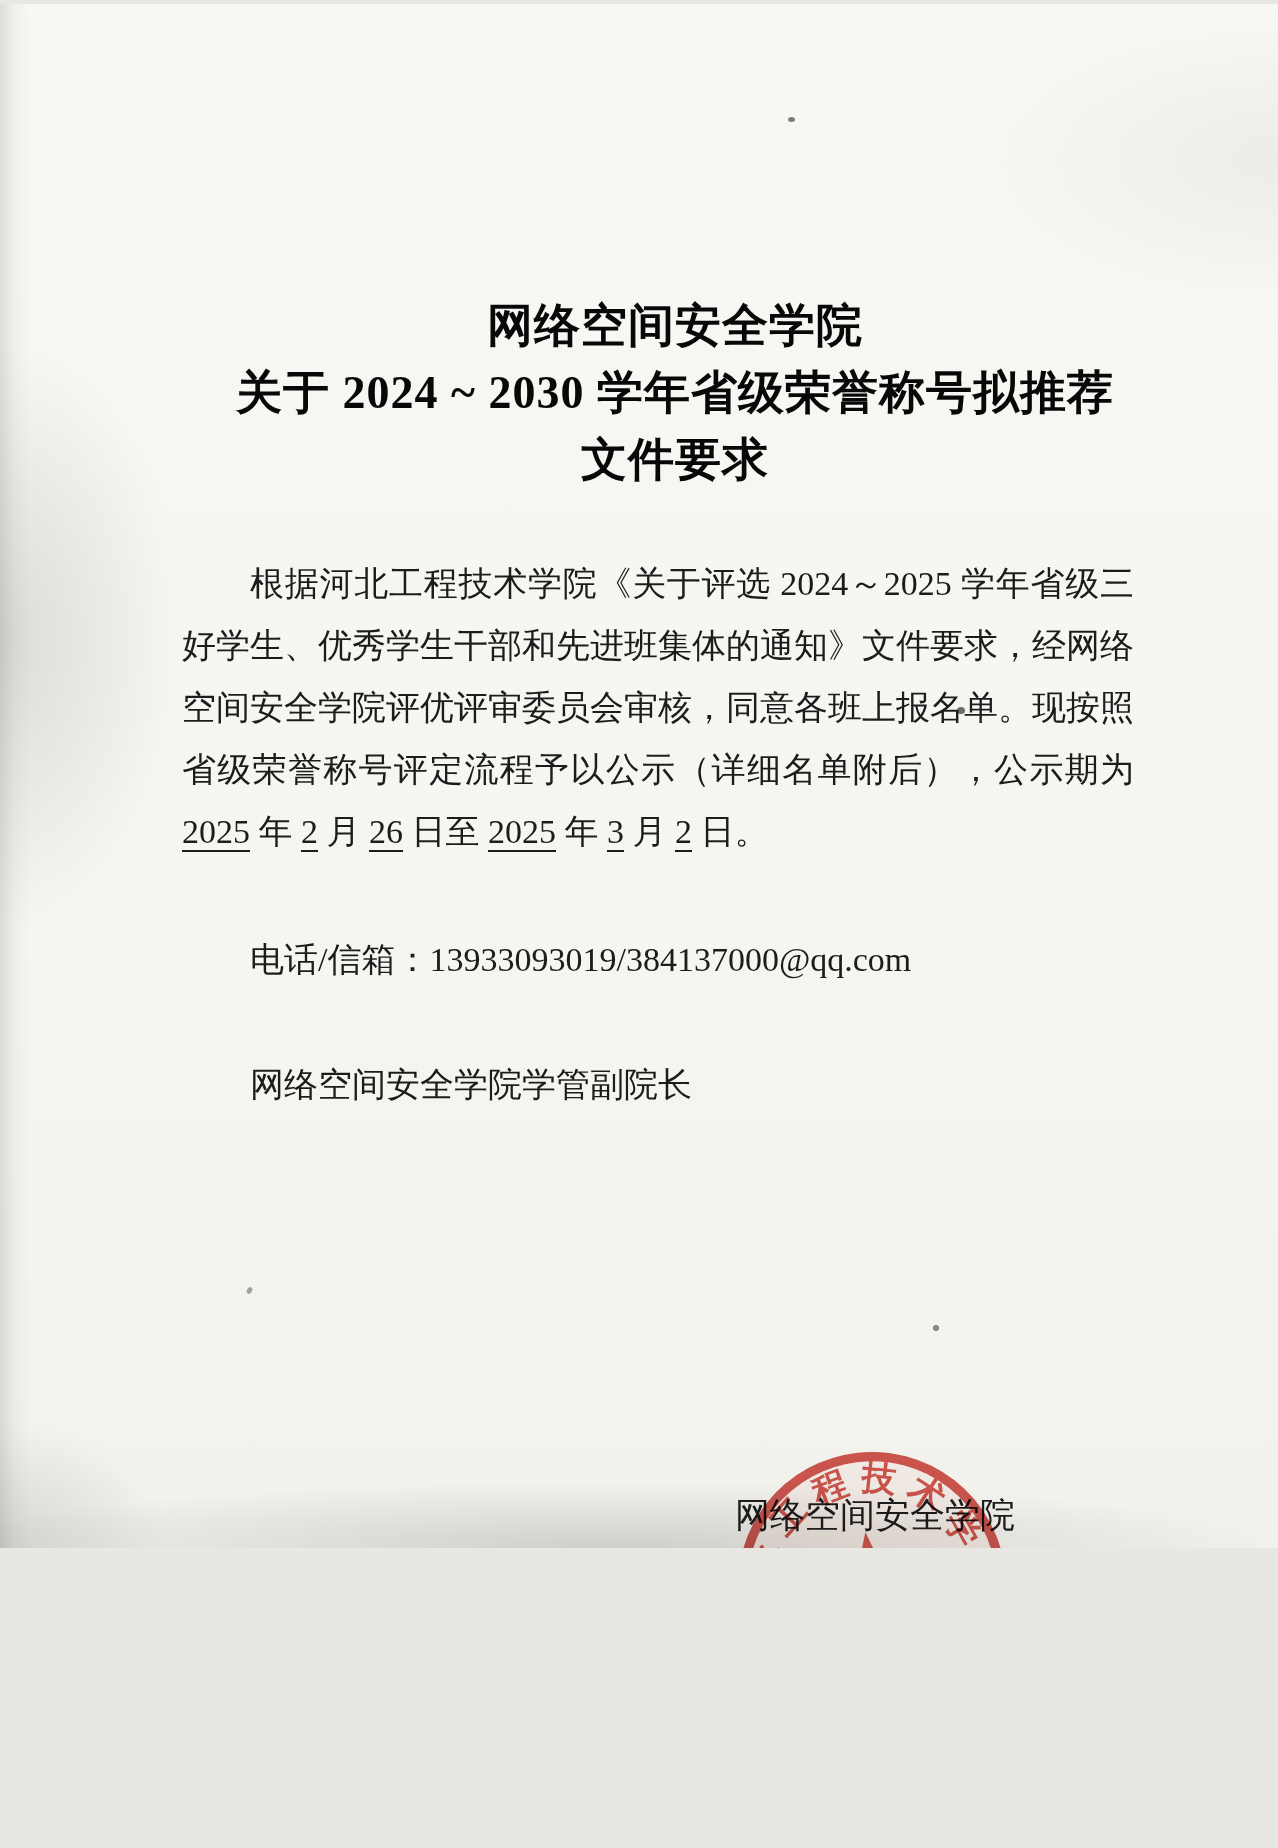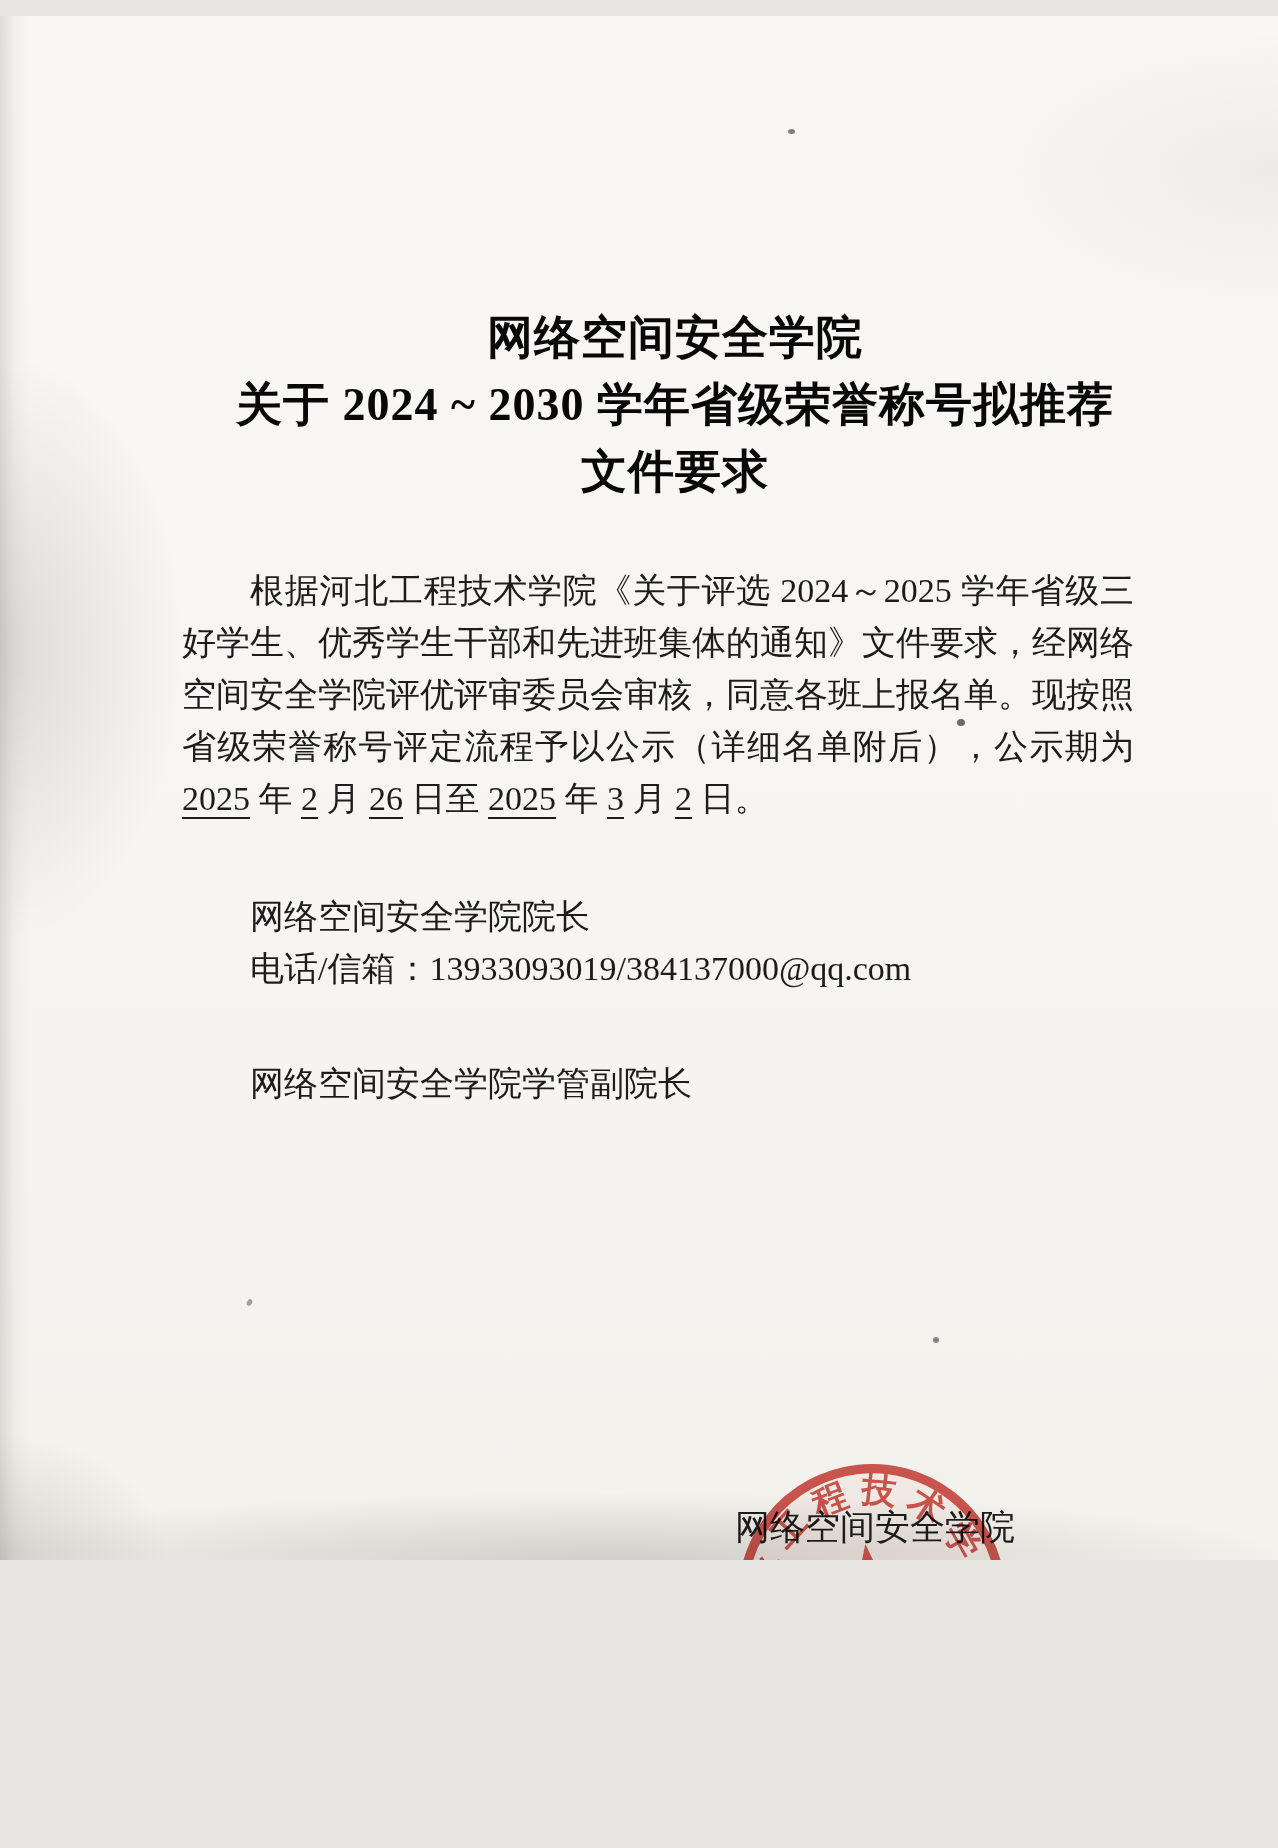--- a/index.html
+++ b/index.html
@@ -1,38 +1,38 @@
 <!DOCTYPE html>
 <html><head>
 <meta charset="utf-8">
 <style>
   html,body{margin:0;padding:0;background:#e8e7e3;}
   .page{
     position:relative;
     width:1278px;height:1544px;
-    margin:16px auto;
+    margin:4px auto;
     overflow:hidden;
     font-family:"Liberation Serif","DejaVu Serif",serif;
     color:#1c1c1c;
     background:
       radial-gradient(ellipse 260px 420px at 0% 41%, rgba(110,110,104,0.20), transparent 70%),
       radial-gradient(ellipse 240px 180px at 0% 100%, rgba(110,110,104,0.22), transparent 70%),
       radial-gradient(ellipse 420px 200px at 100% 10%, rgba(140,138,130,0.10), transparent 70%),
       radial-gradient(ellipse 900px 90px at 48% 100%, rgba(120,118,110,0.28), transparent 75%),
       linear-gradient(90deg, rgba(100,100,95,0.18) 0px, rgba(100,100,95,0.05) 14px, rgba(0,0,0,0) 30px),
       linear-gradient(#f8f7f3 0%, #f6f5f1 60%, #f2f1ec 100%);
   }
   .title-block{
     position:absolute; top:288px; left:190px; width:970px;
     text-align:center; font-weight:700; color:#080808;
     font-size:46px; line-height:67px; letter-spacing:1px;
   }
   .doc-body{
     position:absolute; top:549px; left:182px; width:952px;
-    font-size:34px; line-height:52px; text-align:justify;
+    font-size:34px; line-height:62px; text-align:justify;
   }
   .para{margin:0; text-indent:2em;}
   .para .u{text-decoration:underline; text-underline-offset:7px; text-decoration-thickness:2px;}
   .contact{margin:0;}
   .contact-1{margin-top:66px;}
   .contact-2{margin-top:63px;}
   .contact p{margin:0; text-indent:2em;}
   .signature{
     position:absolute; top:1478px; left:665px; width:420px;
     text-align:center; font-size:35px; line-height:68px;
@@ -62,21 +62,20 @@
   <header class="title-block">
     <div>网络空间安全学院</div>
     <div>关于 2024 ~ 2030 学年省级荣誉称号拟推荐</div>
     <div>文件要求</div>
   </header>
 
   <main class="doc-body">
     <p class="para"><span>根据河北工程技术学院《关于评选 2024～2025 学年省级三好学生、优秀学生干部和先进班集体的通知》文件要求，经网络空间安全学院评优评审委员会审核，同意各班上报名单。现按照省级荣誉称号评定流程予以公示（详细名单附后），公示期为</span><span class="u">2025</span><span> 年 </span><span class="u">2</span><span> 月 </span><span class="u">26</span><span> 日至 </span><span class="u">2025</span><span> 年 </span><span class="u">3</span><span> 月 </span><span class="u">2</span><span> 日。</span></p>
 
     <div class="contact contact-1">
-      <p>网络空间安全学院院长</p>
       <p>电话/信箱：13933093019/384137000@qq.com</p>
     </div>
 
     <div class="contact contact-2">
       <p>网络空间安全学院学管副院长</p>
     </div>
   </main>
 
   <div class="signature">
     <div>网络空间安全学院</div>

